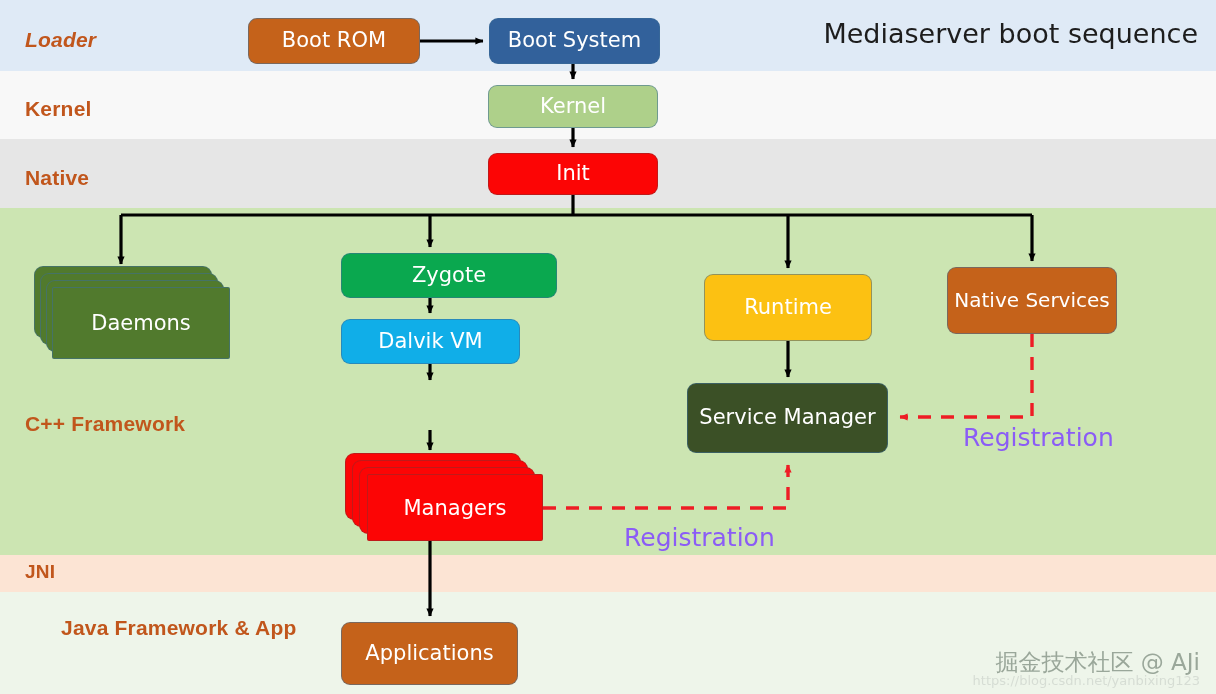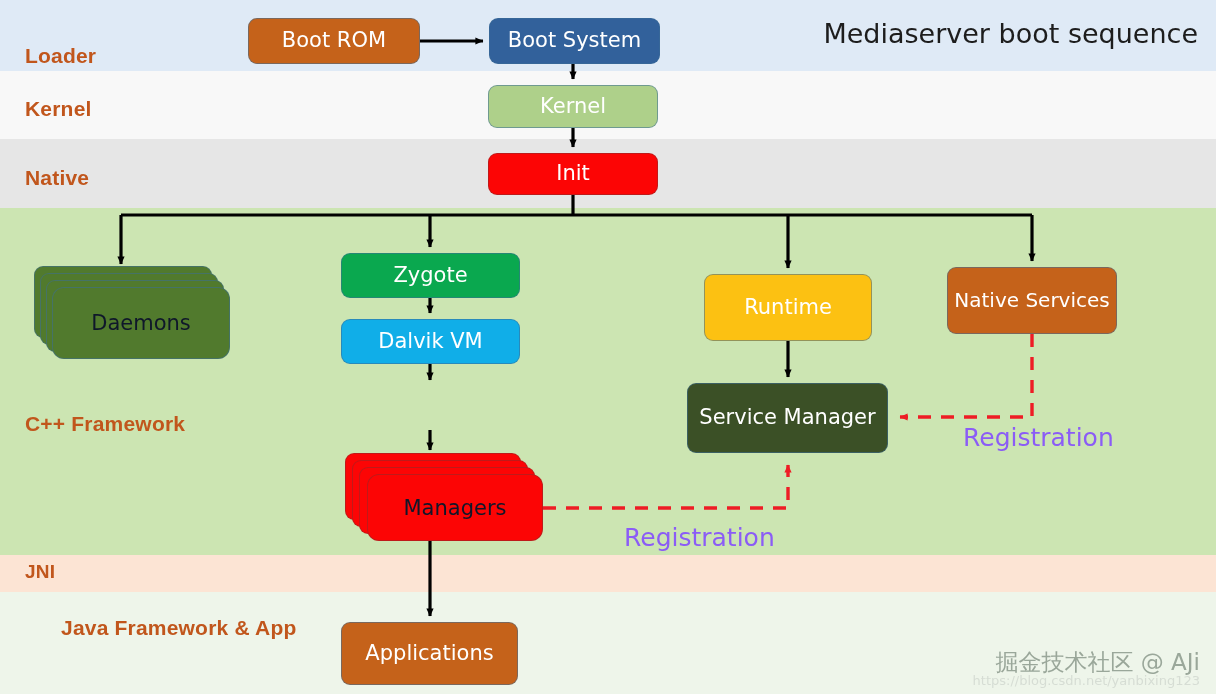--- a/index.html
+++ b/index.html
@@ -32,21 +32,21 @@
 
   .band-label {
     position: absolute;
     left: 25px;
     color: #c1561c;
     font-weight: bold;
     font-size: 21px;
     letter-spacing: 0.2px;
     white-space: nowrap;
   }
-  .lbl-loader { top: 44px; }
+  .lbl-loader { top: 28px; font-style: italic; }
   .lbl-kernel { top: 97px; }
   .lbl-native { top: 166px; }
   .lbl-cpp    { top: 412px; }
   .lbl-jni    { top: 561px; font-size: 19px; }
   .lbl-java   { top: 616px; margin-left: 36px; }
 
   
   .title {
     position: absolute;
     top: 18px;
@@ -78,26 +78,26 @@
   
   .deck { position: absolute; z-index: 6; }
   .deck .layer {
     position: absolute;
     border-radius: 9px;
     box-sizing: border-box;
     border: 1px solid rgba(60,110,150,.55);
   }
   .deck .front {
     position: absolute;
-    border-radius: 12px;
+    border-radius: 2px;
     box-sizing: border-box;
     display: flex;
     align-items: center;
     justify-content: center;
-    color: #0f172a;
+    color: #ffffff;
     font-size: 21px;
     font-family: "DejaVu Sans", sans-serif;
     border: 1px solid rgba(60,110,150,.55);
   }
 
   
   svg.wires {
     position: absolute;
     left: 0; top: 0;
     width: 1216px; height: 694px;
@@ -213,21 +213,21 @@
 
   <div class="deck" style="left:34px; top:266px; width:196px; height:92px;">
     <div class="layer" style="left:0px;  top:0px;  width:178px; height:72px; background:#517a2d;"></div>
     <div class="layer" style="left:6px;  top:7px;  width:178px; height:72px; background:#517a2d;"></div>
     <div class="layer" style="left:12px; top:14px; width:178px; height:72px; background:#517a2d;"></div>
     <div class="front" style="left:18px; top:21px; width:178px; height:72px; background:#517a2d;">
       <span>Daemons</span>
     </div>
   </div>
 
-  <div class="node" style="left:341px; top:253px; width:179px; height:45px; background:#0aa84f;">
+  <div class="node" style="left:341px; top:253px; width:216px; height:45px; background:#0aa84f;">
     <span>Zygote</span>
   </div>
 
   <div class="node" style="left:341px; top:319px; width:179px; height:45px; background:#10aee8;">
     <span>Dalvik VM</span>
   </div>
 
 
   <div class="deck" style="left:345px; top:453px; width:198px; height:88px;">
     <div class="layer" style="left:0px;  top:0px;  width:176px; height:67px; background:#fc0505; border-color:rgba(150,40,40,.6);"></div>

